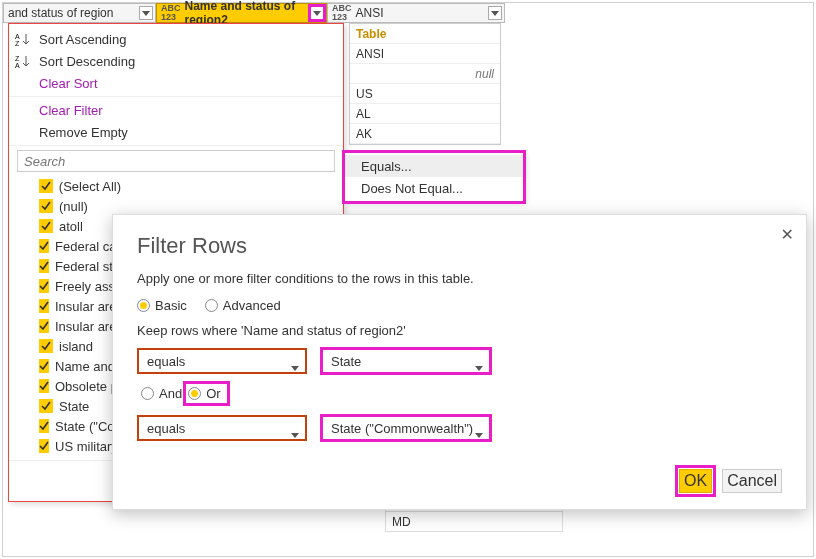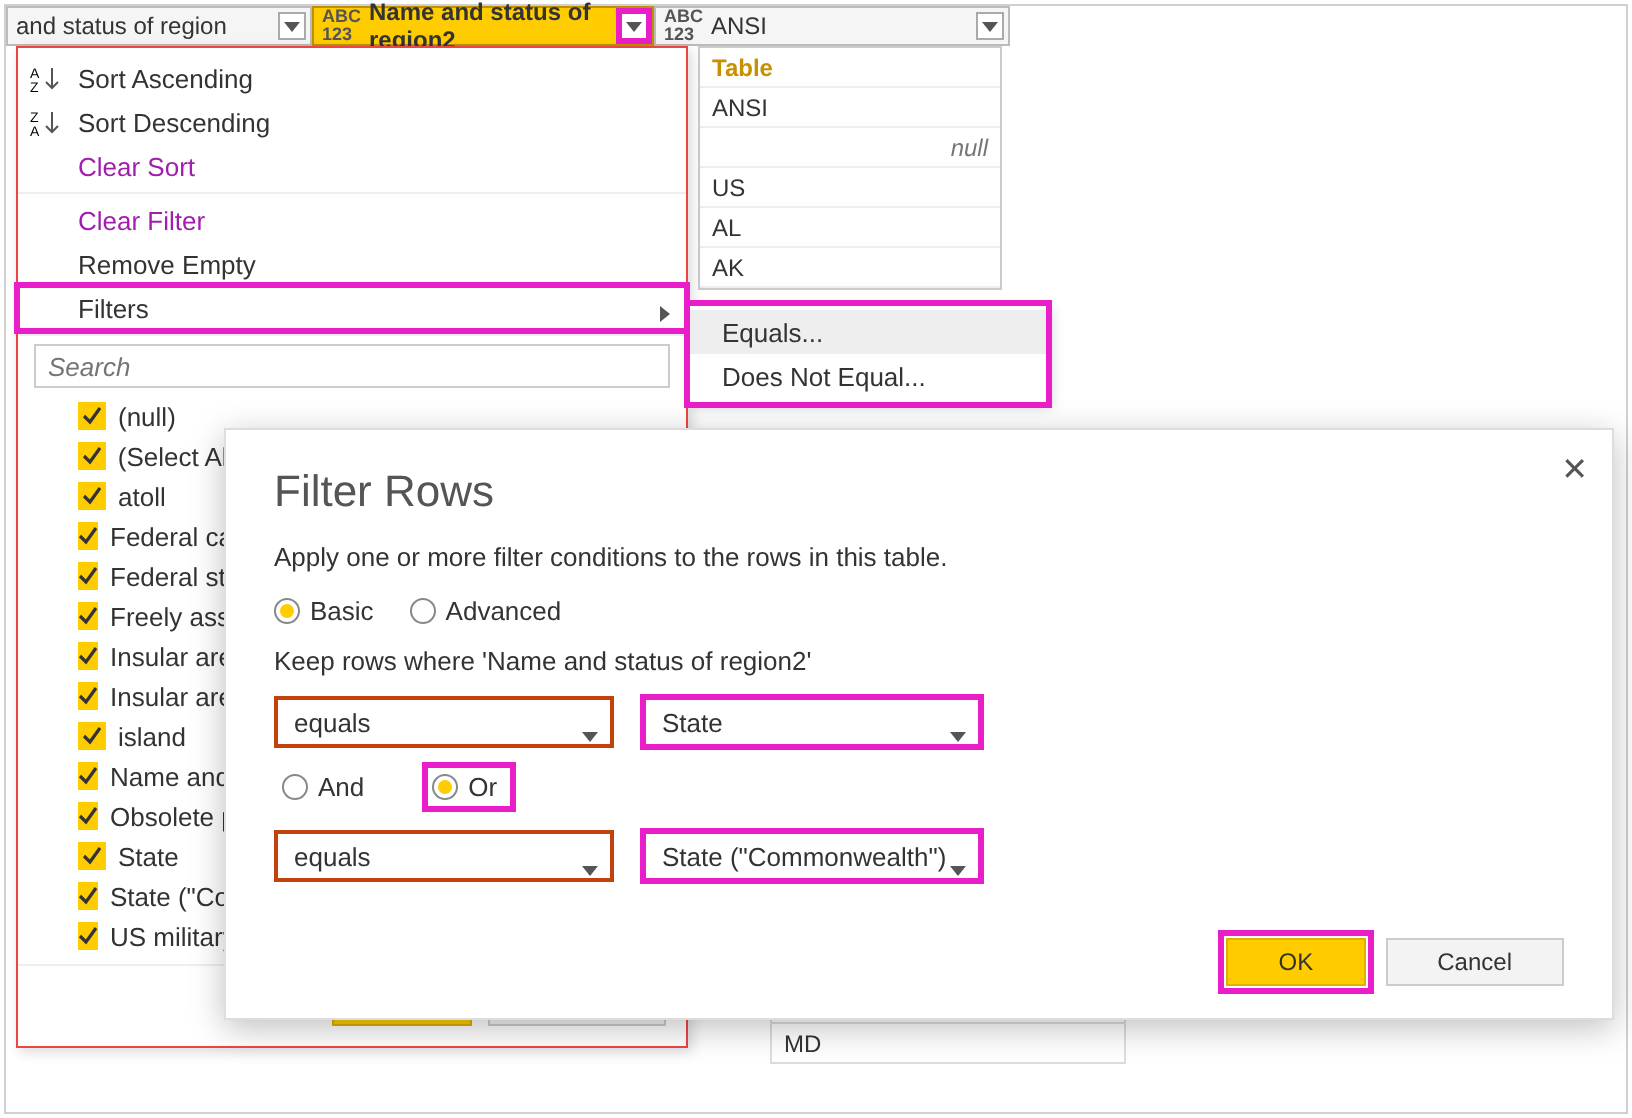--- a/index.html
+++ b/index.html
@@ -21,21 +21,21 @@
   .ctxrow .sicon { position:absolute; left:6px; top:3px; width:16px; height:16px;}
   .ctxrow .arrow { position:absolute; right:8px; top:6px;}
   .ctxrow.hl { outline: 3px solid #e91ec9; outline-offset:-1px;}
   .ctxsearch { margin: 4px 8px; }
   .ctxsearch input { width: 100%; height: 22px; border: 1px solid #ccc; padding: 0 6px; font-style: italic; color: #4c1d95; font-size:13px;}
   .checklist { margin: 2px 0 4px 0; max-height: 300px; overflow: hidden; }
   .checkrow { height: 20px; display: flex; align-items: center; padding-left: 30px; font-size: 13px; white-space:nowrap; overflow:hidden;}
   .checkrow .cb { width: 14px; height: 14px; background: #ffcc00; margin-right: 6px; display:flex; align-items:center; justify-content:center;}
   .checkrow .cb svg{width:10px;height:10px;}
   .btnrow { padding: 6px 10px 6px 0; display:flex; justify-content:flex-end; gap:8px; border-top:1px solid #eee; margin-top:4px;}
-  .btn { height: 24px; padding: 0 25px; border: 1px solid #ccc; background: #f3f3f3; font-size: 12px; display:flex; align-items:center; cursor:pointer;}
+  .btn { height: 24px; padding: 0 4px; border: 1px solid #ccc; background: #f3f3f3; font-size: 16px; display:flex; align-items:center; cursor:pointer;}
   .btn.primary { background: #ffcc00; border-color: #e0b000; }
   
   .submenu { position:absolute; left:344px; top:152px; width:180px; background:#fff; border:1px solid #ccc; box-shadow:2px 2px 6px rgba(0,0,0,0.15); padding:2px 0;}
   .submenu .ctxrow{padding-left:16px;}
   .submenu .ctxrow.sel{background:#eee;}
   .submenu.hl{outline:3px solid #e91ec9; outline-offset:-1px;}
   
   .valuelist { position:absolute; left:349px; top:23px; width:152px; border:1px solid #ccc; background:#fff;}
   .valuelist .vrow{height:20px; border-bottom:1px solid #eee; padding:0 6px; display:flex; align-items:center; font-size:12px;}
   .valuelist .vrow.head{color:#c89000; font-weight:600;}
@@ -49,21 +49,21 @@
   .radio{display:flex; align-items:center; gap:5px;}
   .rcirc{width:13px;height:13px;border:1px solid #888;border-radius:50%;display:flex;align-items:center;justify-content:center;}
   .rcirc.on::after{content:"";width:7px;height:7px;background:#ffcc00;border-radius:50%;}
   .keep{font-size:13px; margin-bottom:10px;}
   .condrow{display:flex; gap:14px; align-items:center; margin-bottom:10px;}
   .combo{height:26px; border:2px solid #c2410c; display:flex; align-items:center; padding:0 8px; font-size:13px; position:relative; background:#fff;}
   .combo .car{position:absolute; right:6px; top:9px;}
   .combo.op{width:170px;}
   .combo.val{width:170px;}
   .combo.hl{outline:3px solid #e91ec9; outline-offset:-2px;}
-  .logicrow{display:flex; gap:32px; align-items:center; margin:4px 0 12px 4px;}
+  .logicrow{display:flex; gap:4px; align-items:center; margin:4px 0 12px 4px;}
   .logicrow .radio.hl{outline:3px solid #e91ec9; padding:2px 6px 2px 2px; outline-offset:0;}
   .dialog .btns{position:absolute; right:24px; bottom:16px; display:flex; gap:10px;}
   .dialog .btn.primary.hl{outline:3px solid #e91ec9; outline-offset:1px;}
   
   .underrows{position:absolute; left:349px; top:492px; width:178px;margin-left:36px;}
   .underrows .vrow{height:20px; border:1px solid #ddd; border-top:none; padding:0 6px; display:flex; align-items:center; font-size:12px; background:#fff;}
   .col2drop-hl{outline:3px solid #e91ec9; outline-offset:-1px;}
   .caret{width:0;height:0;border-left:4px solid transparent;border-right:4px solid transparent;border-top:5px solid #555;display:inline-block;}
   .caretR{width:0;height:0;border-top:4px solid transparent;border-bottom:4px solid transparent;border-left:5px solid #555;display:inline-block;}
 </style>
@@ -127,44 +127,40 @@
   <div class="ctxrow disabled">
     <span>Clear Sort</span>
   </div>
   <div style="height:1px;background:#eee;margin:2px 0;"></div>
   <div class="ctxrow disabled">
     <span>Clear Filter</span>
   </div>
   <div class="ctxrow">
     <span>Remove Empty</span>
   </div>
-  <div class="ctxrow hl">
-    <span>Filters</span>
-    <span class="arrow"><span class="caretR"></span></span>
-  </div>
   <div style="height:1px;background:#eee;margin:2px 0;"></div>
   <div class="ctxsearch">
     <input type="text" placeholder="Search" style="">
   </div>
   <div class="checklist" id="checklist">
       <div class="checkrow" style="width: 112px;">
         <span class="cb">
           <svg viewBox="0 0 10 10">
             <path d="M1 5l3 3 5-7" stroke="#333" stroke-width="1.6" fill="none"></path>
           </svg>
         </span>
+        <span>(Select All)</span>
+      </div>
+      <div class="checkrow" style="width: 112px;">
+        <span class="cb">
+          <svg viewBox="0 0 10 10">
+            <path d="M1 5l3 3 5-7" stroke="#333" stroke-width="1.6" fill="none"></path>
+          </svg>
+        </span>
         <span>(null)</span>
-      </div>
-      <div class="checkrow" style="width: 112px;">
-        <span class="cb">
-          <svg viewBox="0 0 10 10">
-            <path d="M1 5l3 3 5-7" stroke="#333" stroke-width="1.6" fill="none"></path>
-          </svg>
-        </span>
-        <span>(Select All)</span>
       </div>
       <div class="checkrow" style="width: 112px;">
         <span class="cb">
           <svg viewBox="0 0 10 10">
             <path d="M1 5l3 3 5-7" stroke="#333" stroke-width="1.6" fill="none"></path>
           </svg>
         </span>
         <span>atoll</span>
       </div>
       <div class="checkrow" style="width: 112px;">

